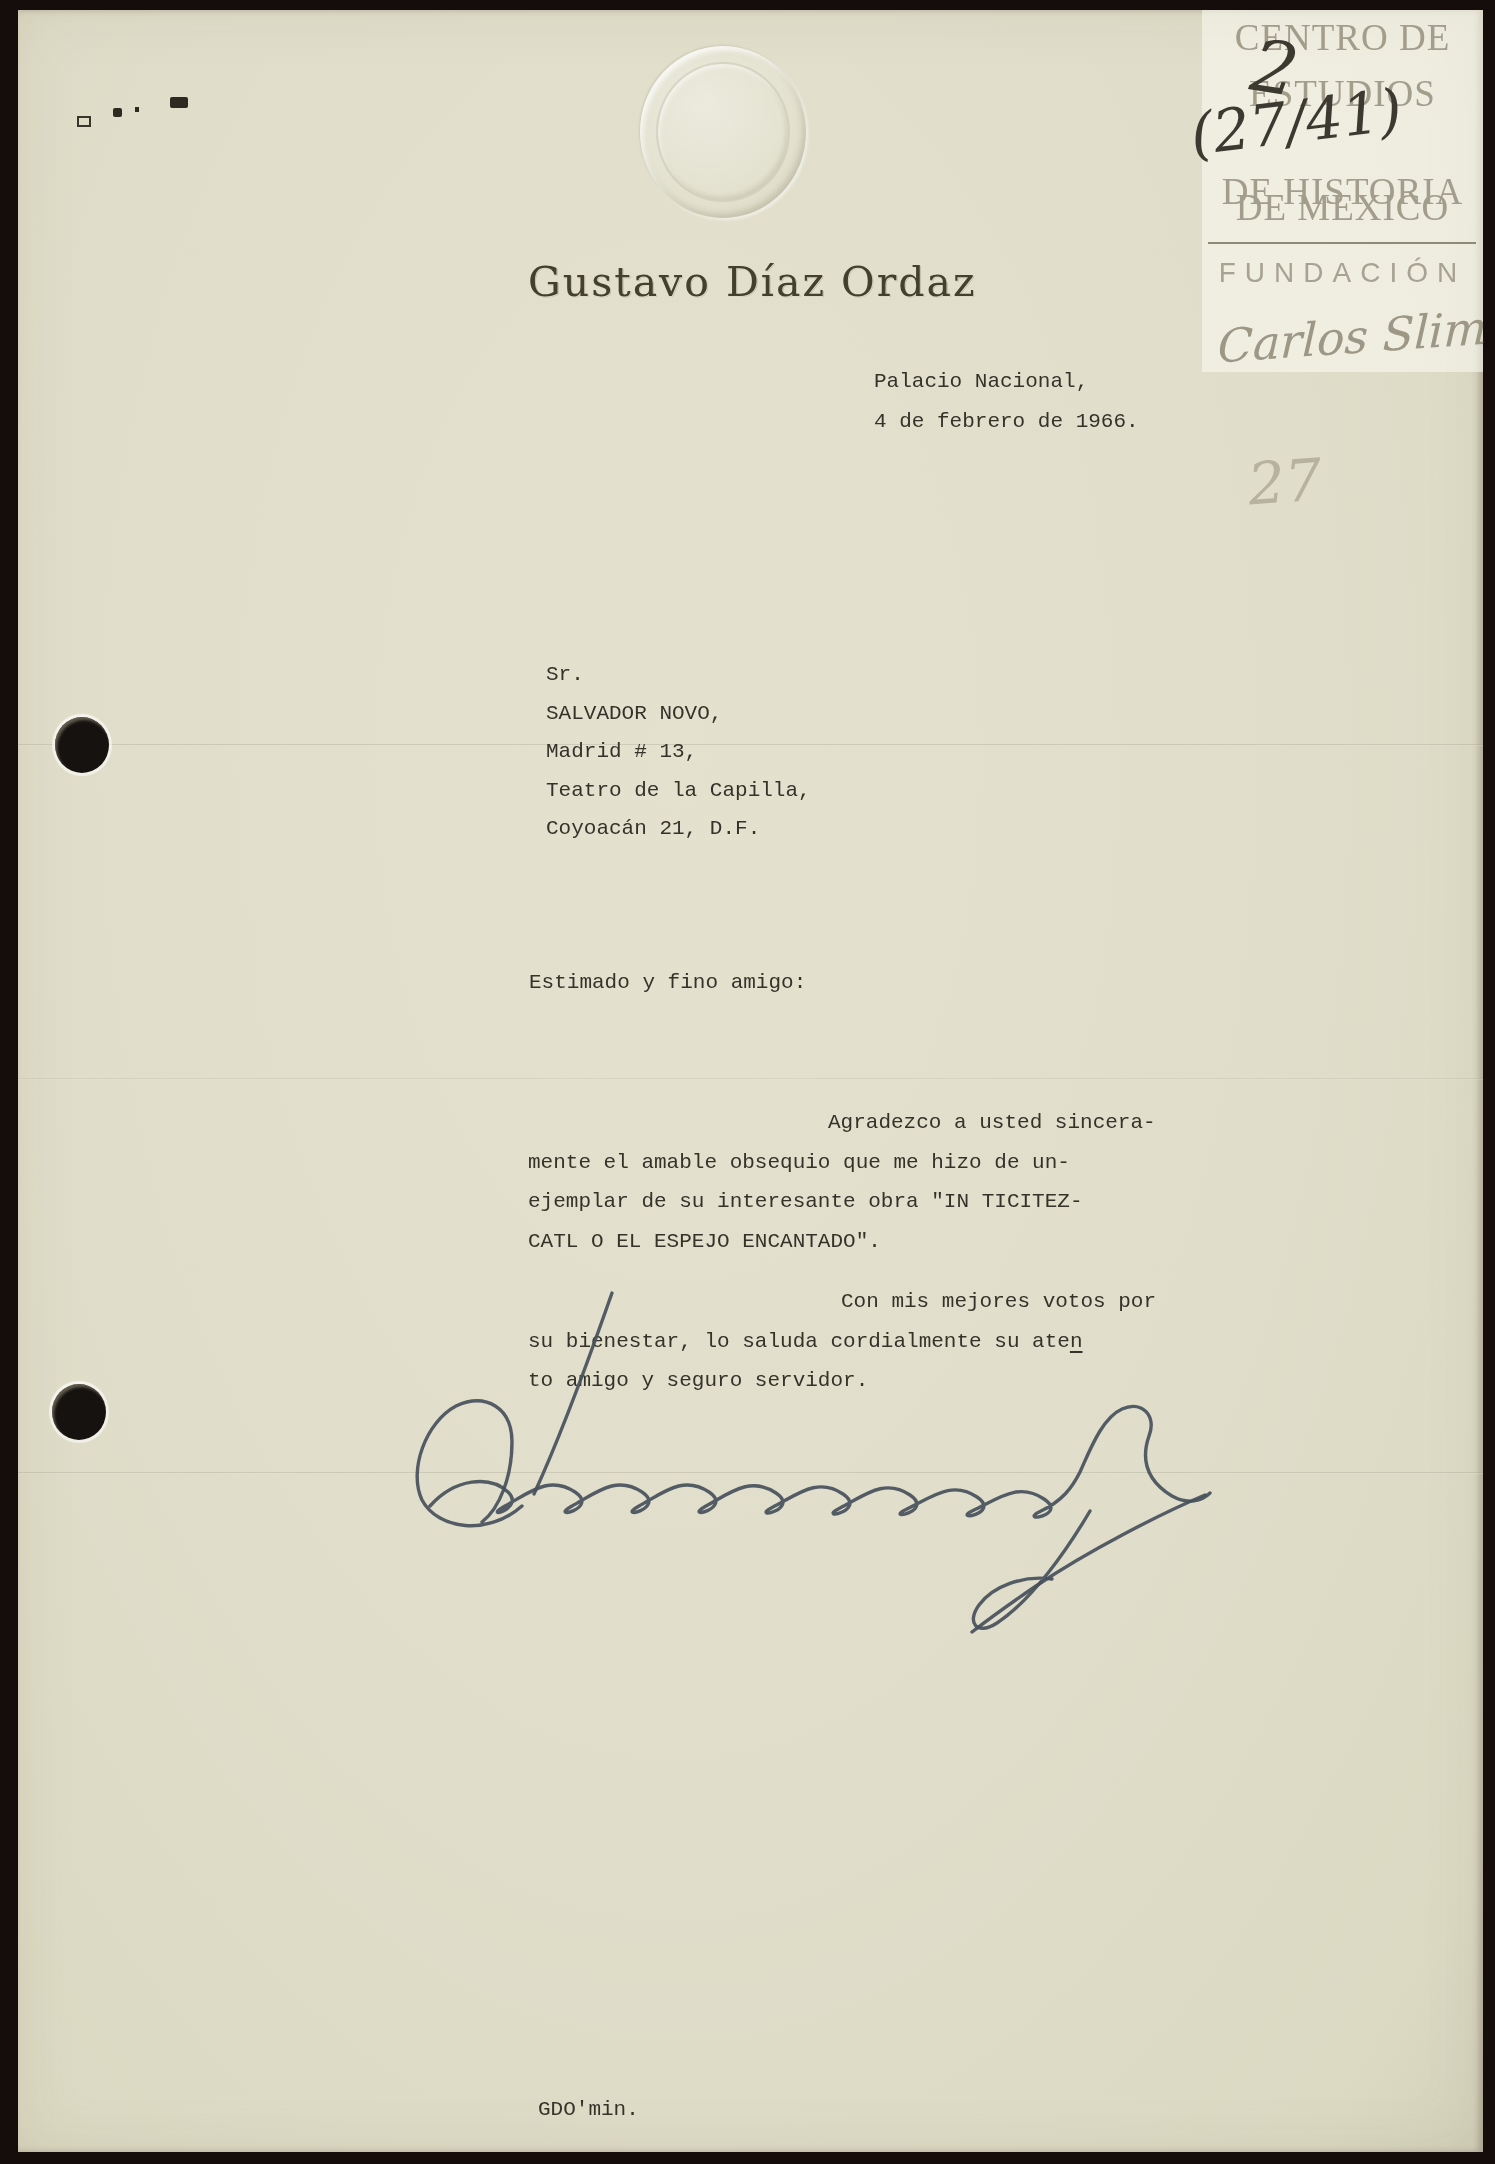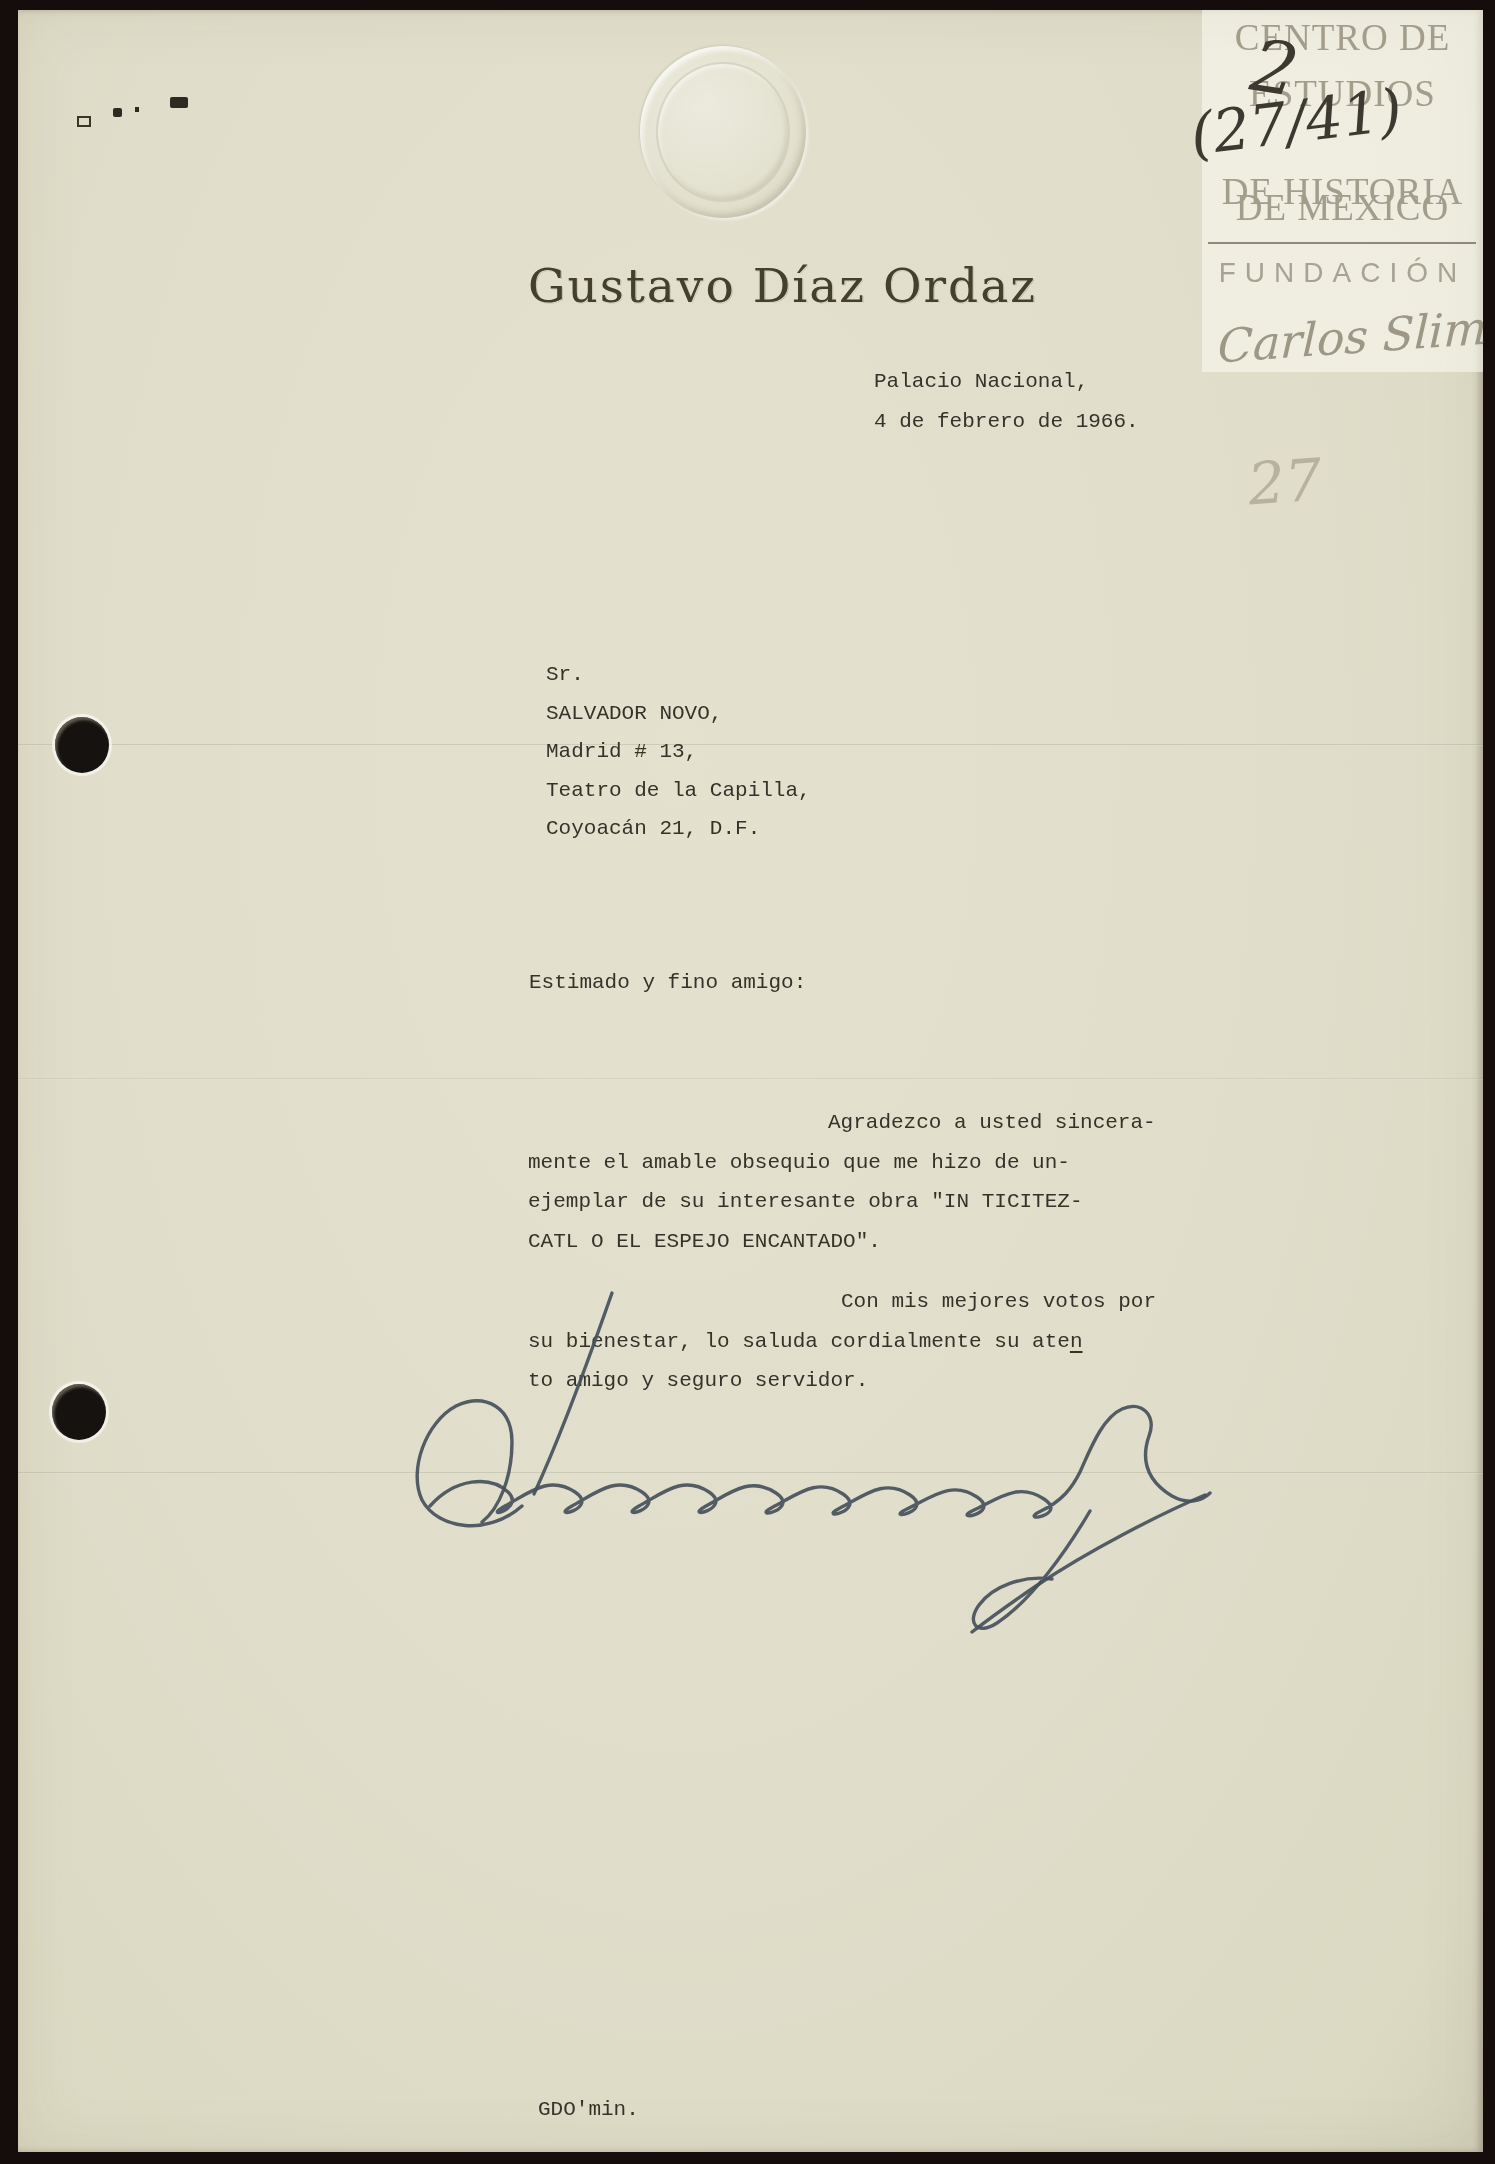--- a/index.html
+++ b/index.html
@@ -81,21 +81,21 @@
   #seal-inner {
     position:absolute; left:16px; top:16px; right:16px; bottom:16px;
     border-radius:50%;
     border:2px solid rgba(122,116,92,0.14);
     box-shadow: inset 2px 3px 4px rgba(255,255,255,0.5), inset -2px -3px 4px rgba(122,116,92,0.18);
   }
   
   #letterhead-name {
     position:absolute; left:528px; top:258px;
     font-family:"DejaVu Serif", serif;
-    font-size:47px; letter-spacing:2px; color:#44402f;
+    font-size:41px; letter-spacing:2px; color:#44402f;
     text-shadow:0.6px 0.6px 0 rgba(224,222,202,0.9), 1px 1px 0 rgba(68,64,47,0.35);
     white-space:nowrap;
   }
   
   .typed {
     position:absolute;
     font-family:"Liberation Mono", monospace;
     font-size:21px; line-height:39.5px; color:#35322a;
     white-space:nowrap;
   }

